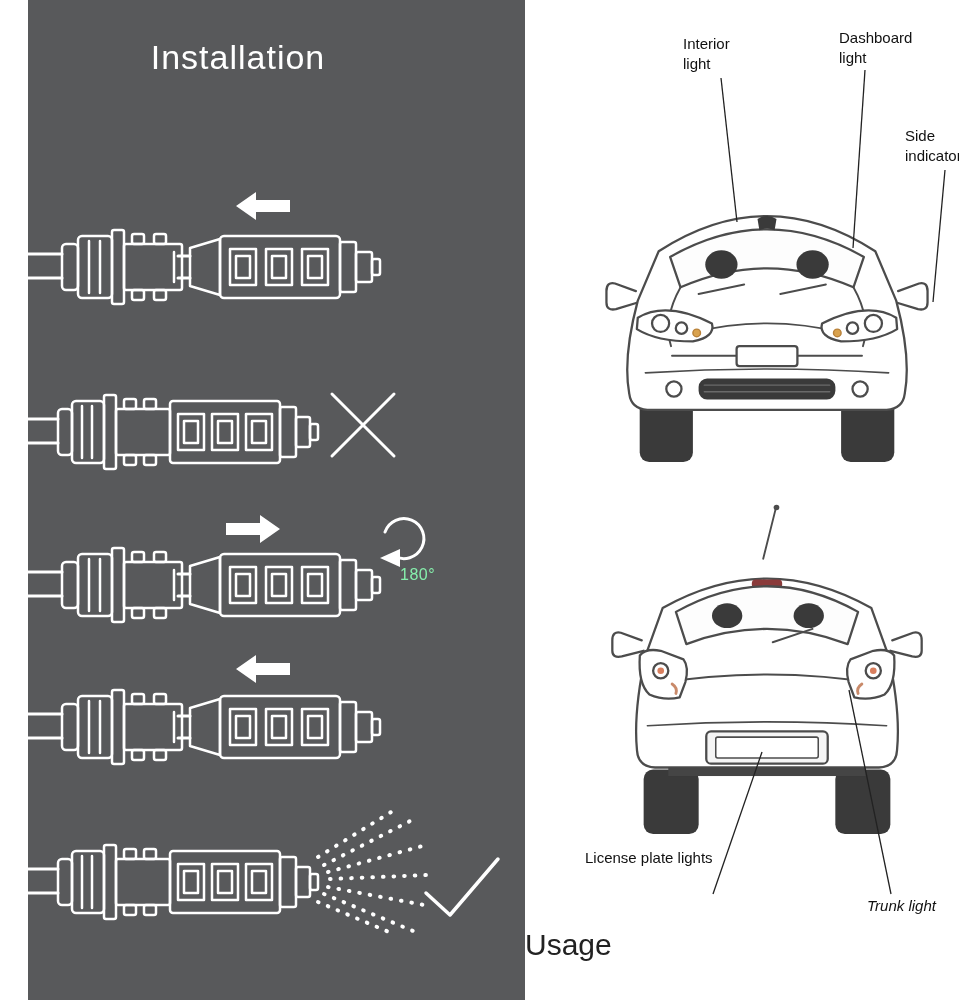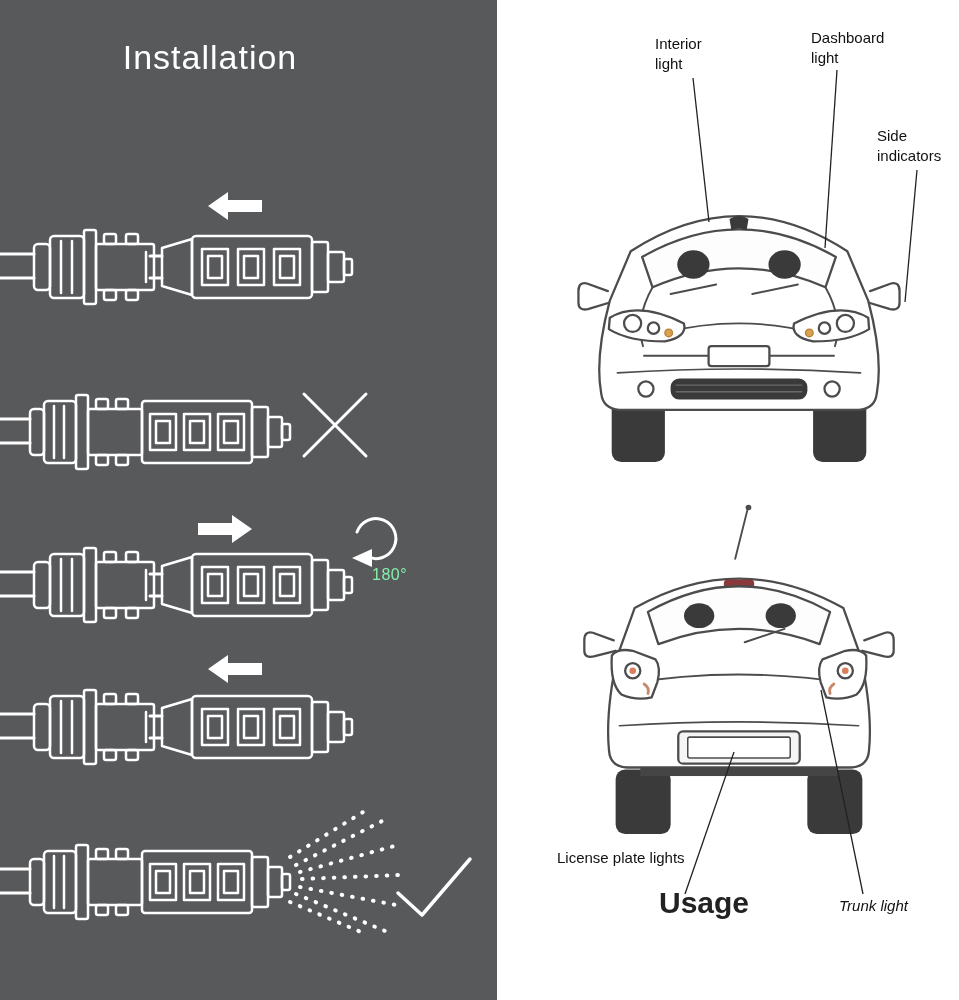--- a/index.html
+++ b/index.html
@@ -3,21 +3,21 @@
 <meta charset="utf-8">
 <style>
   * { margin:0; padding:0; box-sizing:border-box; }
   html,body { width:959px; height:1000px; }
   body {
     font-family:"Liberation Sans", sans-serif;
     background:#ffffff;
     position:relative;
     overflow:hidden;
   }
-  .page { position:absolute; inset:0; }
+  .page { position:absolute; inset:0;margin-left:28px; }
 
   
   .install-panel {
     position:absolute; left:0; top:0; width:497px; height:1000px;
     background:#58595B;
   }
   .install-title {
     position:absolute; top:38px; left:0; width:420px;
     text-align:center; color:#ffffff;
     font-size:34px; font-weight:400; letter-spacing:1px;
@@ -40,22 +40,22 @@
   .connector-lines { position:absolute; left:0; top:0; width:462px; height:1000px; pointer-events:none; }
   .label {
     position:absolute; font-size:15px; color:#111111; line-height:1.3;
   }
   .label-interior  { left:158px; top:34px;  width:72px; }
   .label-dashboard { left:314px; top:28px;  width:92px; }
   .label-side      { left:380px; top:126px; width:84px; }
   .label-license   { left:60px;  top:848px; }
   .label-trunk     { left:342px; top:896px;font-style:italic; }
   .usage-title {
-    position:absolute; left:0; top:886px; width:100%;
-    text-align:center; font-size:30px; font-weight:700; color:#222222;
+    position:absolute; left:0; top:928px; width:100%;
+    font-size:30px; font-weight:400; color:#222222;
   }
 </style>
 </head>
 <body>
 
 <div class="page">
 
   <svg width="0" height="0" style="position:absolute" aria-hidden="true">
     <defs>
       <symbol id="sym-socket" viewBox="0 0 180 90">

